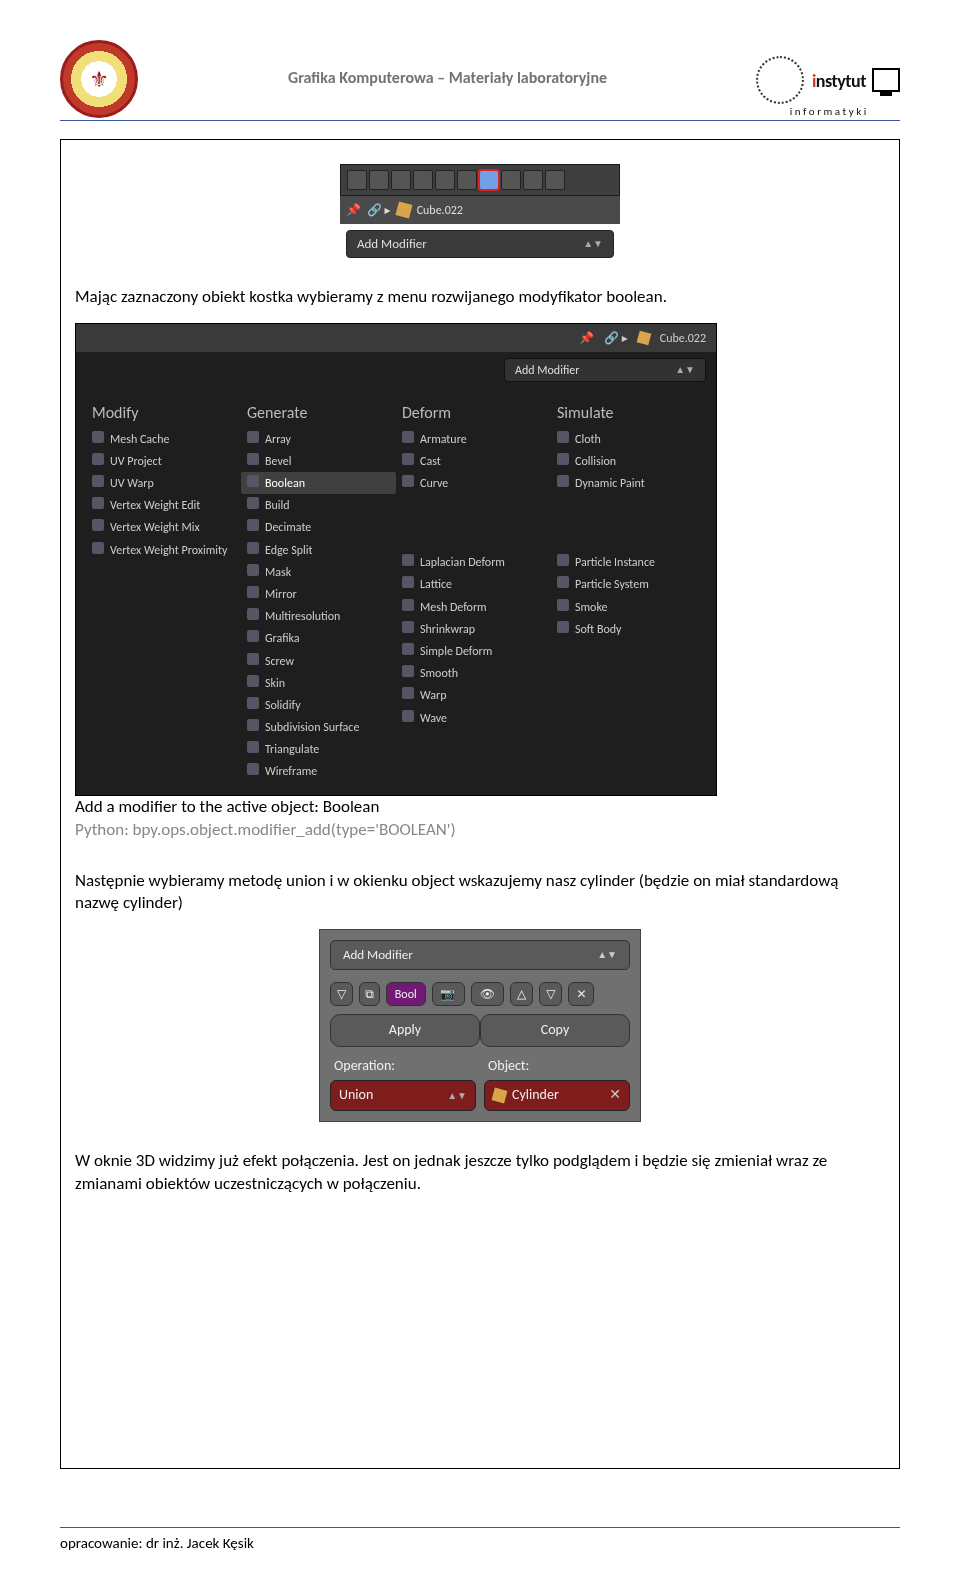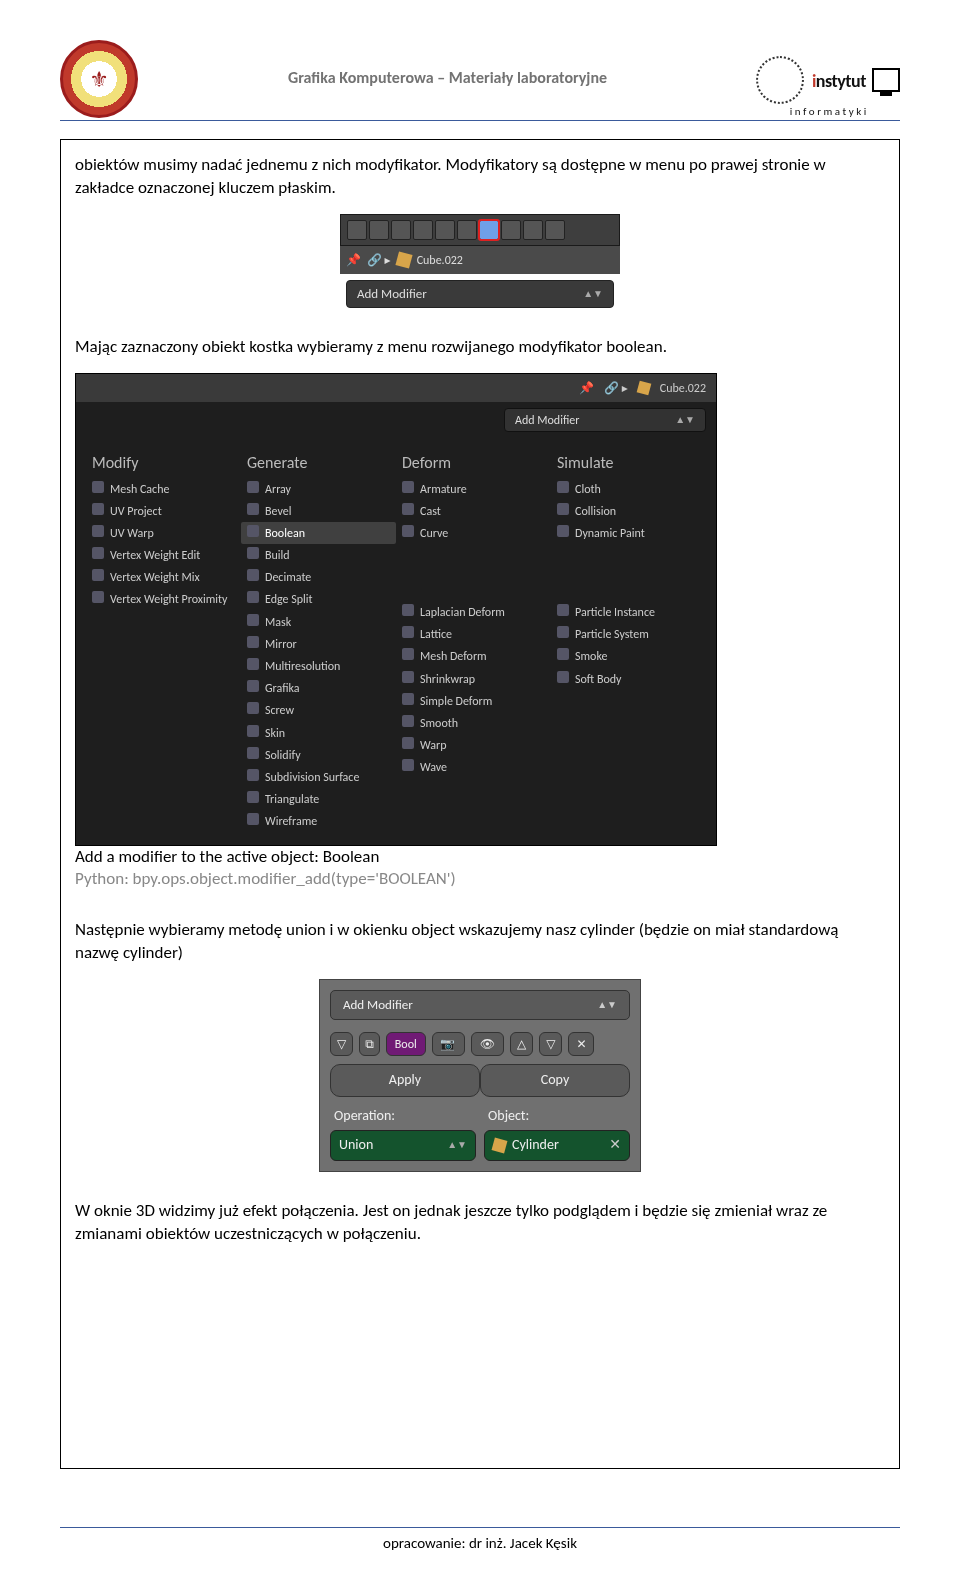--- a/index.html
+++ b/index.html
@@ -46,25 +46,25 @@
 .s3 .hdr{display:flex;align-items:center;gap:6px;margin-bottom:8px}
 .s3 .btn{background:#5a5a5a;border:1px solid #333;border-radius:6px;padding:3px 8px;font-size:12px;color:#eee}
 .s3 .btn.bool{background:#701a75;font-weight:500}
 .s3 .btn.arrow{padding:3px 6px}
 .s3 .btn.x{padding:3px 7px}
 .s3 .twohalf{display:flex;gap:0;margin-bottom:10px}
 .s3 .half{flex:1;background:#5a5a5a;border:1px solid #333;border-radius:10px;padding:6px 0;text-align:center;font-size:14px}
 .s3 .labels{display:flex;gap:8px;font-size:14px;color:#eee;margin-bottom:4px}
 .s3 .labels>div{flex:1;padding-left:4px}
 .s3 .fields{display:flex;gap:8px}
-.s3 .field{flex:1;background:#14532d;border:1px solid #222;border-radius:6px;padding:5px 8px;display:flex;align-items:center;gap:6px;font-size:14px}
+.s3 .field{flex:1;background:#7f1d1d;border:1px solid #222;border-radius:6px;padding:5px 8px;display:flex;align-items:center;gap:6px;font-size:14px}
 .s3 .field .arrow{margin-left:auto;color:#aaa;font-size:10px}
 .s3 .field .cube{width:13px;height:13px;background:#d8a54a;transform:rotate(15deg)}
 .s3 .field .x{margin-left:auto;color:#ccc}
-.footer{position:absolute;bottom:30px;left:60px;right:60px;border-top:1.5px solid #3a5a9b;padding-top:6px;text-align:center;font-size:15px}
+.footer{position:absolute;bottom:30px;left:60px;right:60px;border-top:1.5px solid #3a5a9b;padding-top:6px;text-align:left;font-size:15px}
 </style>
 </head>
 <body>
 
 <div class="page">
   <div class="header">
     <div class="header-left">
       <div class="logo-uni">⚜</div>
       <div class="header-title">Grafika Komputerowa – Materiały laboratoryjne</div>
     </div>
@@ -75,21 +75,20 @@
             <span class="red">i</span>
             <span>nstytut</span>
             <span class="monitor"></span>
           </div>
       </div>
       <div>i n f o r m a t y k i</div>
     </div>
   </div>
 
   <div class="content-box">
-    <p>obiektów musimy nadać jednemu z nich modyfikator. Modyfikatory są dostępne w menu po prawej stronie w zakładce oznaczonej kluczem płaskim.</p>
 
     <div class="shot s1">
       <div class="toolbar">
         <div class="ticon"></div>
         <div class="ticon"></div>
         <div class="ticon"></div>
         <div class="ticon"></div>
         <div class="ticon"></div>
         <div class="ticon"></div>
         <div class="ticon sel"></div>

